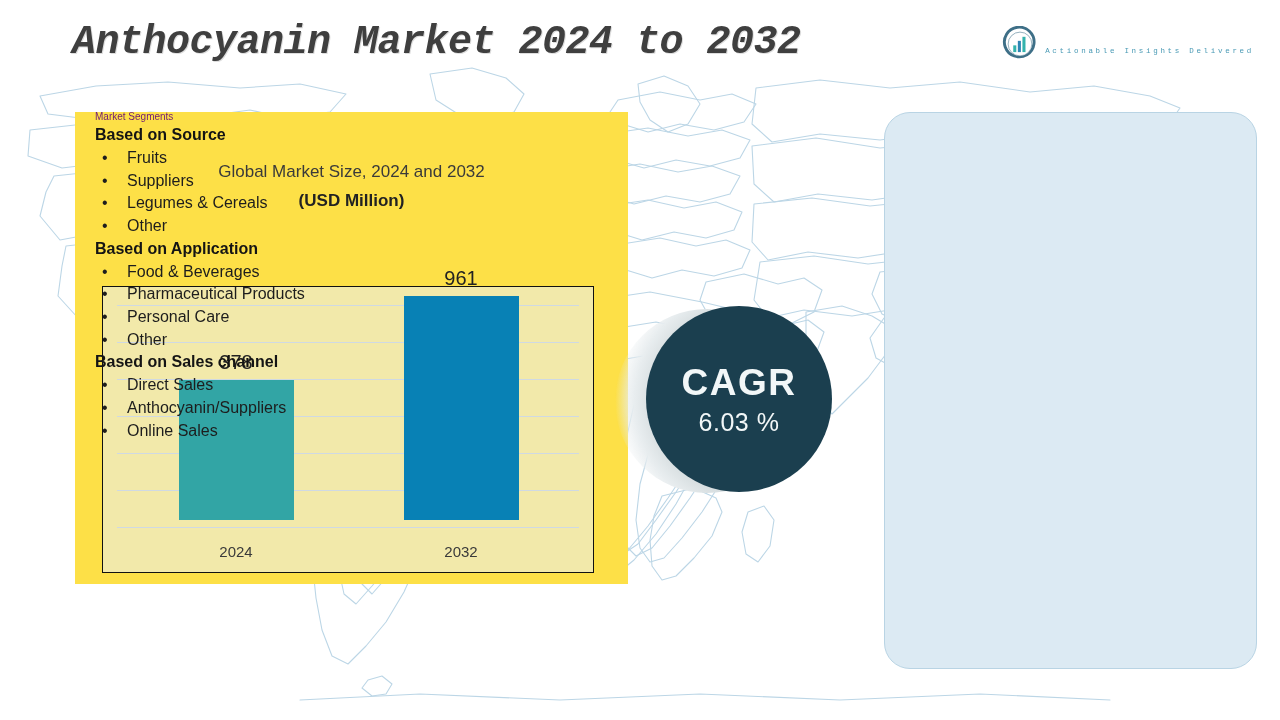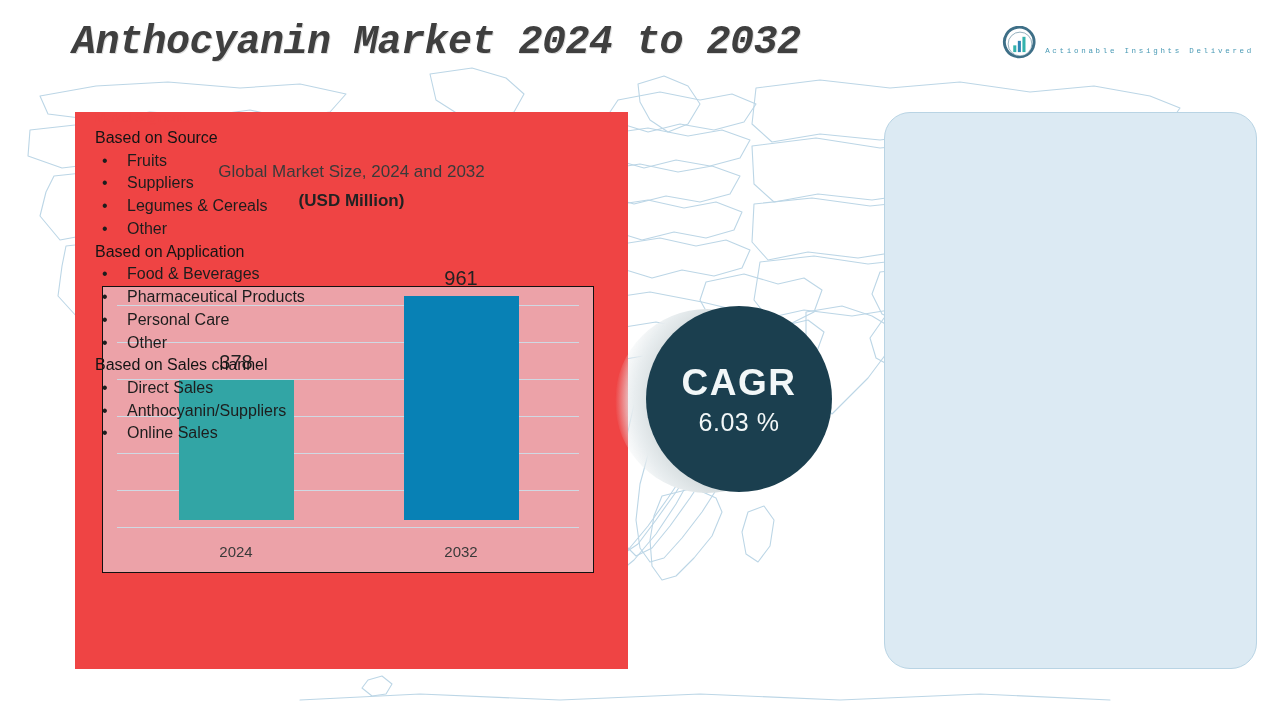--- a/index.html
+++ b/index.html
@@ -35,22 +35,22 @@
   #logo-text { display:flex; flex-direction:column; line-height:1; }
   #logo-name { font-size:25px; color:#2f7fa8; letter-spacing:0.3px; white-space:nowrap; }
   #logo-tagline {
     font-size:7.5px; color:#4a9ab5; letter-spacing:2.7px;
     margin-top:16px; white-space:nowrap; text-align:center;
   }
 
   
   #left-panel {
     position:absolute; left:75px; top:112px;
-    width:553px; height:557px;
-    background:#ef4444;
+    width:553px; height:472px;
+    background:#fde047;
     z-index:2;
   }
   #chart-title {
     position:absolute; left:0; top:50px; width:553px;
     text-align:center; font-size:17px; color:#3a3a3a;
   }
   #chart-subtitle {
     position:absolute; left:0; top:79px; width:553px;
     text-align:center; font-size:17px; font-weight:bold; color:#222;
   }
@@ -97,22 +97,22 @@
   
   #right-panel {
     position:absolute; left:884px; top:112px;
     width:373px; height:557px;
     background:#dceaf3;
     border:1.5px solid #b9d4e4;
     border-radius:26px;
     z-index:2;
   }
   #segments { position:absolute; left:95px; top:110px; width:290px; z-index:3; }
-  .seg-heading { font-size:12px; color:#ef4444; line-height:1.42; }
-  .seg-group-title { font-size:16px; font-weight:normal; color:#141414; line-height:1.42; }
+  .seg-heading { font-size:10px; color:#701a75; line-height:1.42; }
+  .seg-group-title { font-size:16px; font-weight:bold; color:#141414; line-height:1.42; }
   .seg-item {
     font-size:16px; color:#1d1d1d; line-height:1.42;
     display:flex; gap:0;
   }
   .seg-bullet { width:32px; flex:none; text-align:left; padding-left:7px; }
 </style>
 </head>
 <body>
 
 <svg id="map-bg" viewBox="0 0 1280 720" preserveAspectRatio="none" aria-hidden="true">

